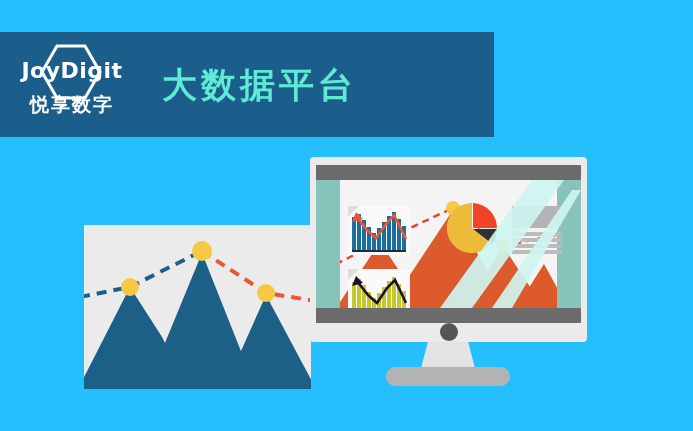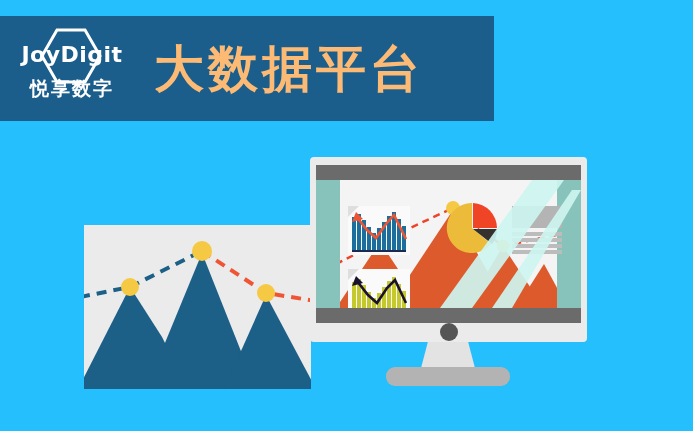--- a/index.html
+++ b/index.html
@@ -6,42 +6,42 @@
   body{
     width:693px;height:431px;
     background:#24bffc;
     font-family:"Liberation Sans","DejaVu Sans",sans-serif;
     overflow:hidden;position:relative;
   }
   .stage{position:absolute;inset:0;width:693px;height:431px;overflow:hidden;}
 
   
   .banner{
-    position:absolute;left:0;top:16px;width:494px;height:105px;
-    background:#1b5e8c;display:flex;align-items:center;
+    position:absolute;left:0;top:32px;width:494px;height:105px;
+    background:#1b5e8c;display:flex;align-items:center;gap:8px;
   }
   .logo{
     position:relative;width:116px;height:86px;margin-left:14px;
     display:flex;flex-direction:column;align-items:center;justify-content:center;
     flex:none;
   }
   .hexwrap{position:absolute;left:26px;top:2px;width:62px;height:56px;}
   .logo-word{
     position:relative;z-index:2;
     color:#ffffff;font-size:22px;font-weight:bold;letter-spacing:.5px;
     font-family:"DejaVu Sans",sans-serif;line-height:1;
     margin-top:4px;white-space:nowrap;
   }
   .logo-sub{
     position:relative;z-index:2;
     color:#ffffff;font-size:19px;font-weight:bold;letter-spacing:2px;
     margin-top:13px;white-space:nowrap;line-height:1;
   }
   .banner-title{
-    color:#fdba74;font-size:50px;font-weight:bold;letter-spacing:4px;
+    color:#5eead4;font-size:35px;font-weight:bold;letter-spacing:4px;
     margin-left:24px;line-height:1;white-space:nowrap;
   }
 
   
   .left-panel{
     position:absolute;left:84px;top:225px;width:227px;height:164px;
     background:#ebebeb;overflow:hidden;
   }
   .left-panel svg{display:block;}
 

